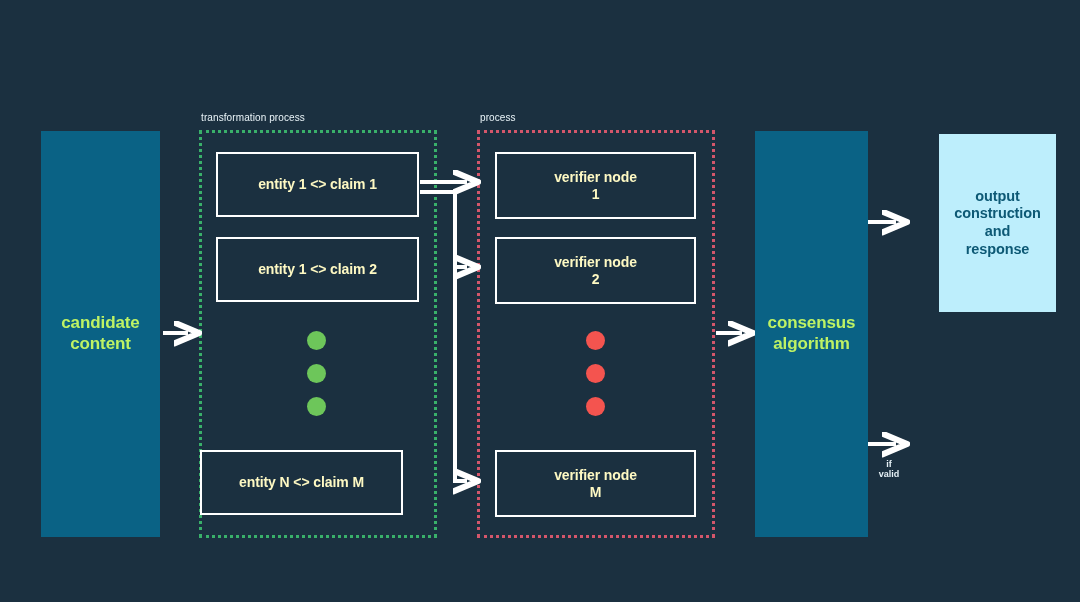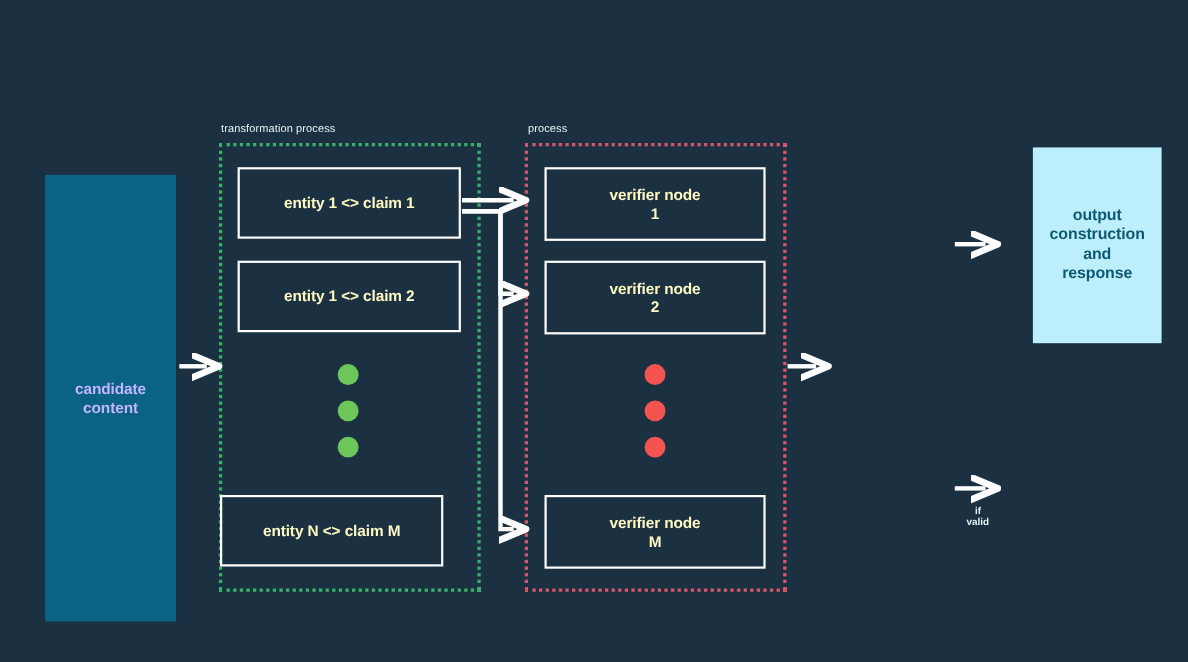--- a/index.html
+++ b/index.html
@@ -63,24 +63,23 @@
     box-sizing: border-box;
     display: flex;
     align-items: center;
     justify-content: center;
     text-align: center;
     font-weight: 700;
     line-height: 1.22;
   }
   .solidblock.teal {
     background: #0a6285;
-    color: #c4b5fd;
-    font-size: 14px;
+    color: #bef264;
+    font-size: 17px;
     letter-spacing: -.1px;
-    margin-top: 28px;
   }
   .solidblock.lightblue {
     background: #bdeefc;
     color: #0d5975;
     font-size: 14.5px;
     letter-spacing: -.1px;
   }
 
   
   .itembox {
@@ -216,20 +215,26 @@
       <div>M</div>
     </div>
   </div>
 
   <div class="dotcol red" style="left:586px; top:331px;">
     <span class="bead"></span>
     <span class="bead"></span>
     <span class="bead"></span>
   </div>
 
+  <div class="solidblock teal" style="left:755px; top:131px; width:113px; height:406px;">
+    <div>
+      <div>consensus</div>
+      <div>algorithm</div>
+    </div>
+  </div>
 
   <div class="solidblock lightblue" style="left:907px; top:134px; width:117px; height:178px;margin-left:32px;">
     <div>
       <div>output</div>
       <div>construction</div>
       <div>and</div>
       <div>response</div>
     </div>
   </div>
 

